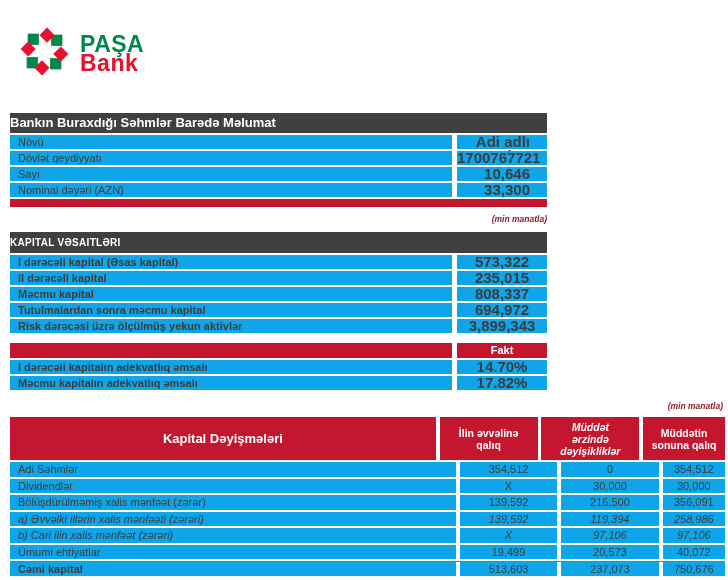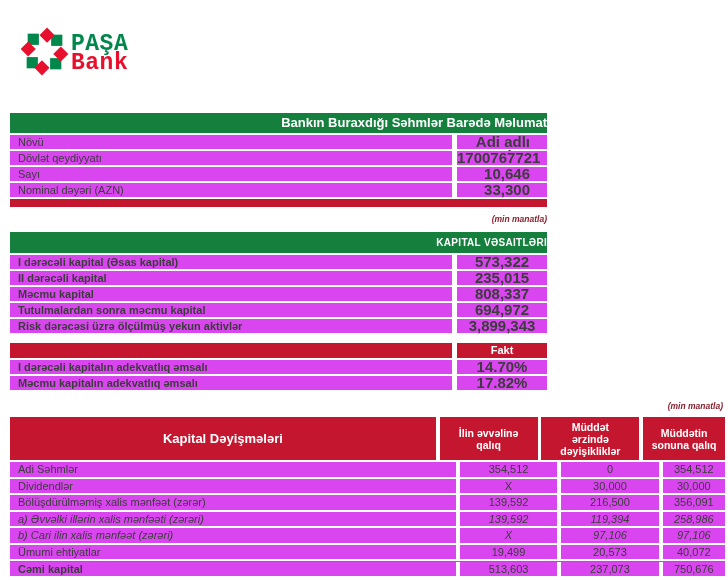--- a/index.html
+++ b/index.html
@@ -6,32 +6,32 @@
   html,body { background:#ffffff; }
   body {
     width:728px; height:580px; position:relative;
     font-family:"Liberation Sans","DejaVu Sans",sans-serif;
     color:#3c3c3c; overflow:hidden;
   }
   .abs { position:absolute; }
 
   
   .logo { left:18px; top:26px; display:flex; align-items:center; }
-  .logo-text { line-height:19px; font-weight:bold; letter-spacing:0.5px;font-family:Liberation Mono, monospace; }
+  .logo-text { margin-left:9px; line-height:19px; font-weight:bold; letter-spacing:0.5px; }
   .logo-top { font-size:23px; color:#00874B; }
   .logo-bottom { font-size:23px; color:#E8112D; }
 
   
   .tbl { position:absolute; left:10px; width:537px; }
   .t-title {
-    background:#15803d; color:#ffffff; font-weight:bold;
-    text-align:right;
+    background:#404040; color:#ffffff; font-weight:bold;
+    text-align:left;
   }
   .row { display:flex; margin-top:2px; height:14px; }
-  .bgc { background:#d946ef; }
+  .bgc { background:#0ea5e9; }
   .cell-label {
     width:442px; padding-left:8px; font-size:11px; line-height:14px;
     white-space:nowrap; overflow:hidden;
   }
   .colgap { width:5px; }
   .cell-value {
     width:90px; font-size:15px; line-height:14px;
   }
   .v-right { text-align:right; padding-right:17px; }
   .v-center { text-align:center; }
@@ -59,21 +59,21 @@
   .tbl-changes { position:absolute; left:10px; top:417px; width:715px; }
   .ch-head { display:flex; height:43px; }
   .ch-head .hcell {
     background:#C5162F; color:#fff; font-weight:bold;
     display:flex; align-items:center; justify-content:center;
     text-align:center; font-size:10.5px; line-height:12px;
   }
   .ch-c0 { width:439px; font-size:13px !important; }
   .ch-gap { width:4px; }
   .ch-c1 { width:100px; padding:0 16px; }
-  .ch-c2 { width:100px; padding:0 14px; }
+  .ch-c2 { width:100px; padding:0 14px;font-style:italic; }
   .ch-c3 { width:84px; padding:0 6px; }
   .ch-row { display:flex; margin-top:2px; height:14.5px; }
   .ch-row .c0 { width:457px; padding-left:8px; font-size:11px; line-height:14.5px; white-space:nowrap; }
   .ch-row .c1, .ch-row .c2 { width:100px; text-align:center; font-size:11px; line-height:14.5px; }
   .ch-row .c3 { width:64px; text-align:center; font-size:11px; line-height:14.5px; }
   .ch-row.italic { font-style:italic; }
   .ch-row.total .c0 { font-weight:bold; }
   .ch-row.total > div { border-top:1px solid #7a7a7a; }
 </style>
 </head>

